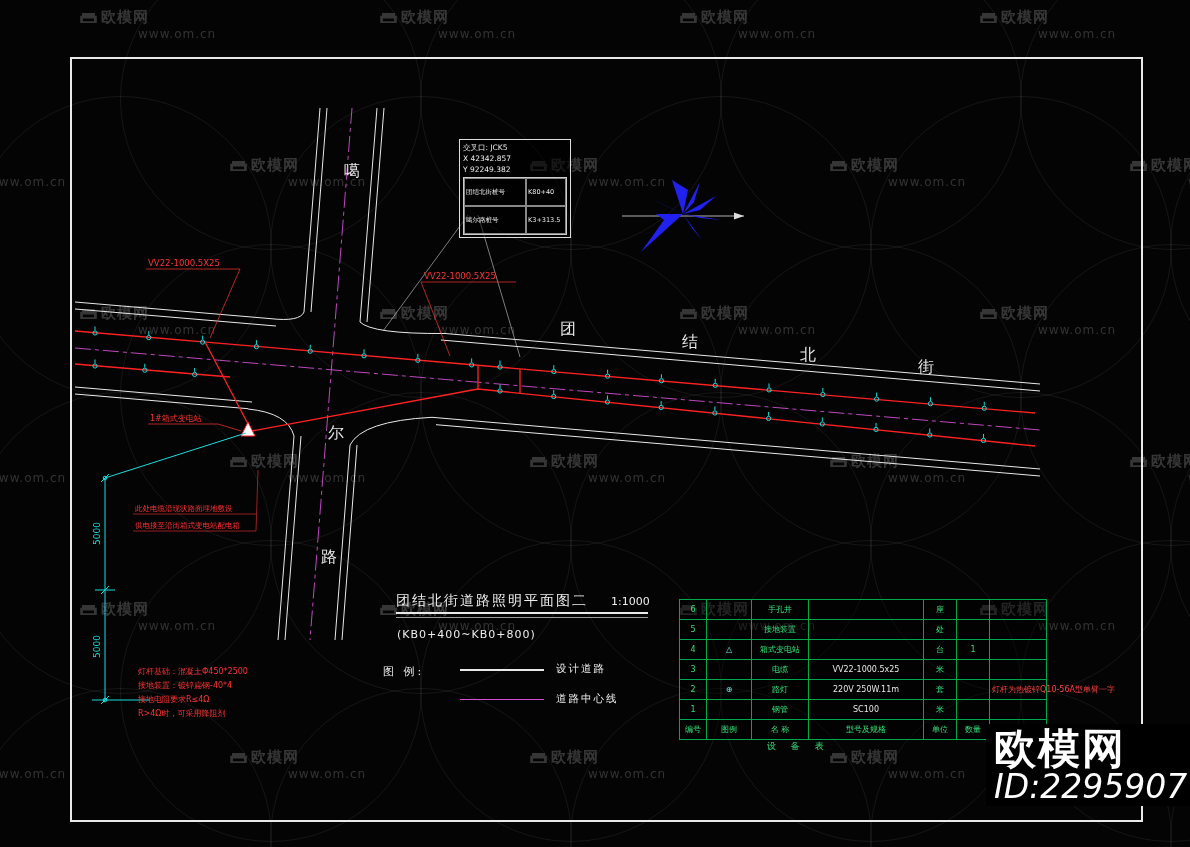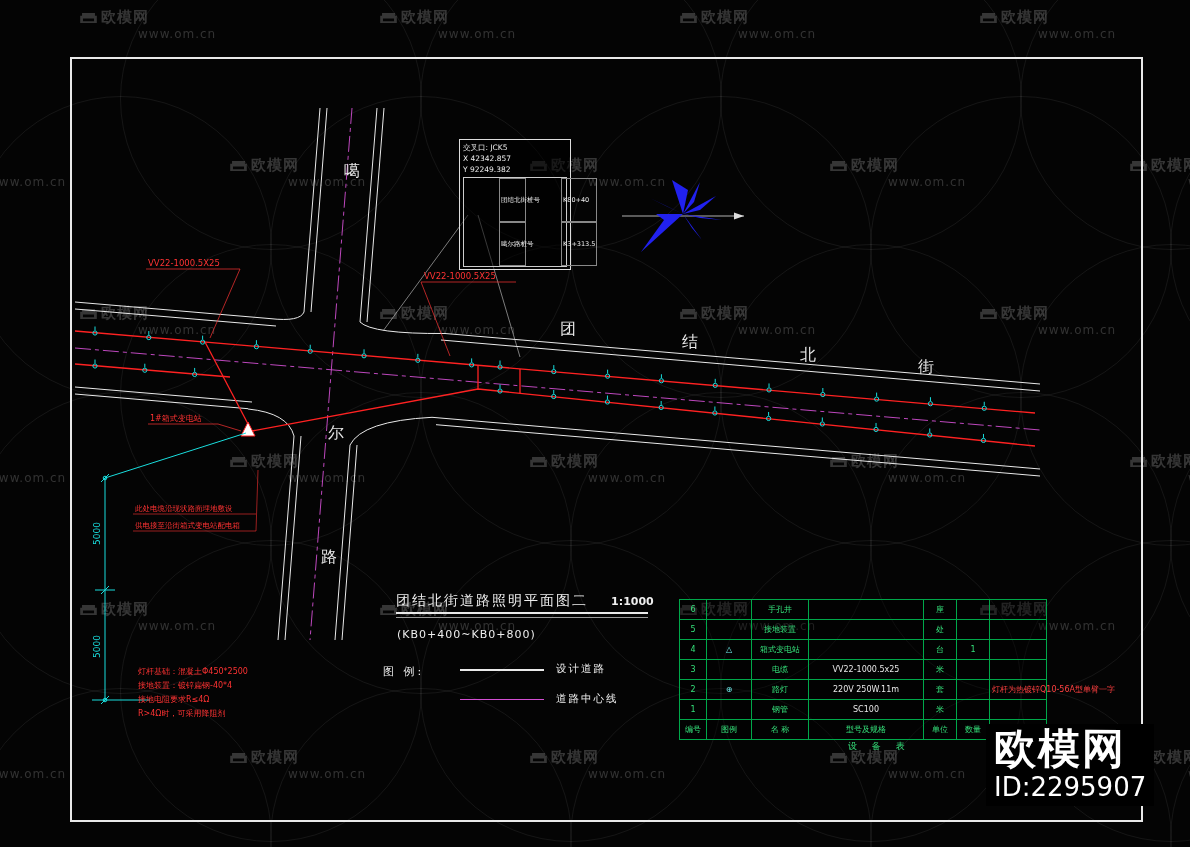--- a/index.html
+++ b/index.html
@@ -12,47 +12,47 @@
   .wm-url{position:absolute;color:#9b9b9b;opacity:.30;font-size:12px;letter-spacing:1px;white-space:nowrap;}
   .wm-circle{position:absolute;width:300px;height:300px;border-radius:50%;
              border:1px solid rgba(230,230,230,.08);}
   
   .frame{position:absolute;left:70px;top:57px;width:1069px;height:761px;border:2px solid #e9e9e9;z-index:2;}
   svg.draw{position:absolute;left:0;top:0;z-index:3;}
   
   .infobox{position:absolute;left:459px;top:139px;width:104px;border:1px solid #ddd;z-index:4;
            color:#eee;font-size:7.5px;line-height:11px;padding:2px 3px 0 3px;background:rgba(0,0,0,.55);}
   .infobox .mini{display:grid;grid-template-columns:62px 1fr;border:1px solid #ccc;margin:2px 0 2px 0;}
-  .infobox .mini span{border:0.5px solid #888;padding:16px 1px;font-size:6.5px;line-height:10px;white-space:nowrap;margin-left:35px;}
+  .infobox .mini span{border:0.5px solid #888;padding:8px 1px;font-size:6.5px;line-height:10px;white-space:nowrap;}
   
   .titleblock{position:absolute;left:396px;top:590px;z-index:4;color:#eee;}
   .titleblock .tt{font-size:14px;font-weight:normal;letter-spacing:2px;}
-  .titleblock .sc{font-size:11px;margin-left:18px;font-weight:bold;}
+  .titleblock .sc{font-size:11px;margin-left:18px;font-weight:normal;}
   .tline1{position:absolute;left:396px;top:612px;width:252px;height:2px;background:#e9e9e9;z-index:4;}
   .tline2{position:absolute;left:396px;top:617px;width:252px;height:1px;background:#9a9a9a;z-index:4;}
   .range{position:absolute;left:397px;top:628px;font-size:11px;color:#eee;letter-spacing:1px;z-index:4;}
   
   .legend{position:absolute;left:383px;top:660px;z-index:4;color:#eee;}
   .legend .lab{font-size:11px;letter-spacing:3px;}
   .leg-line1{position:absolute;left:460px;top:669px;width:84px;height:2px;background:#e9e9e9;z-index:4;}
   .leg-line2{position:absolute;left:460px;top:699px;width:84px;height:1px;background:#d24fd2;z-index:4;}
   .leg-t1{position:absolute;left:556px;top:662px;font-size:10.5px;color:#eee;letter-spacing:2px;z-index:4;text-align:right;}
   .leg-t2{position:absolute;left:556px;top:692px;font-size:10.5px;color:#eee;letter-spacing:2px;z-index:4;}
   
   .tbl{position:absolute;left:679px;top:599px;border-collapse:collapse;z-index:4;background:rgba(0,0,0,.35);}
   .tbl td{border:1px solid #00a84a;color:#35e07a;font-size:8px;padding:0 2px;text-align:center;
           height:19px;white-space:nowrap;}
   .tbl td.spec{color:#e8e8e8;}
   .tbl td.note{color:#ff4040;text-align:left;overflow:visible;max-width:52px;}
   .tbl td.sym{color:#6fe9e9;}
-  .tbl-cap{position:absolute;left:848px;top:740px;font-size:9px;color:#35e07a;letter-spacing:6px;z-index:4;}
+  .tbl-cap{position:absolute;left:767px;top:740px;font-size:9px;color:#35e07a;letter-spacing:6px;z-index:4;}
   
   .badge{position:absolute;left:986px;top:724px;z-index:6;background:#000;padding:2px 8px 4px 8px;color:#fff;}
   .badge .b1{font-size:42px;font-weight:bold;letter-spacing:2px;line-height:46px;}
-  .badge .b2{font-size:26px;line-height:30px;}
+  .badge .b2{font-size:33px;line-height:30px;font-style:italic;}
 </style>
 </head>
 <body>
 
 <div class="page">
 
   <div id="wm-layer">
       <span class="wm-tile" style="left:80px;top:8px"><svg width="17" height="12" viewBox="0 0 18 13" style="flex:none">
           <path fill="currentColor" d="M2 1h14v6H2z M0 4h3v8H0z M15 4h3v8h-3z M3 10h12v2H3z"></path>
         </svg>欧模网</span>

